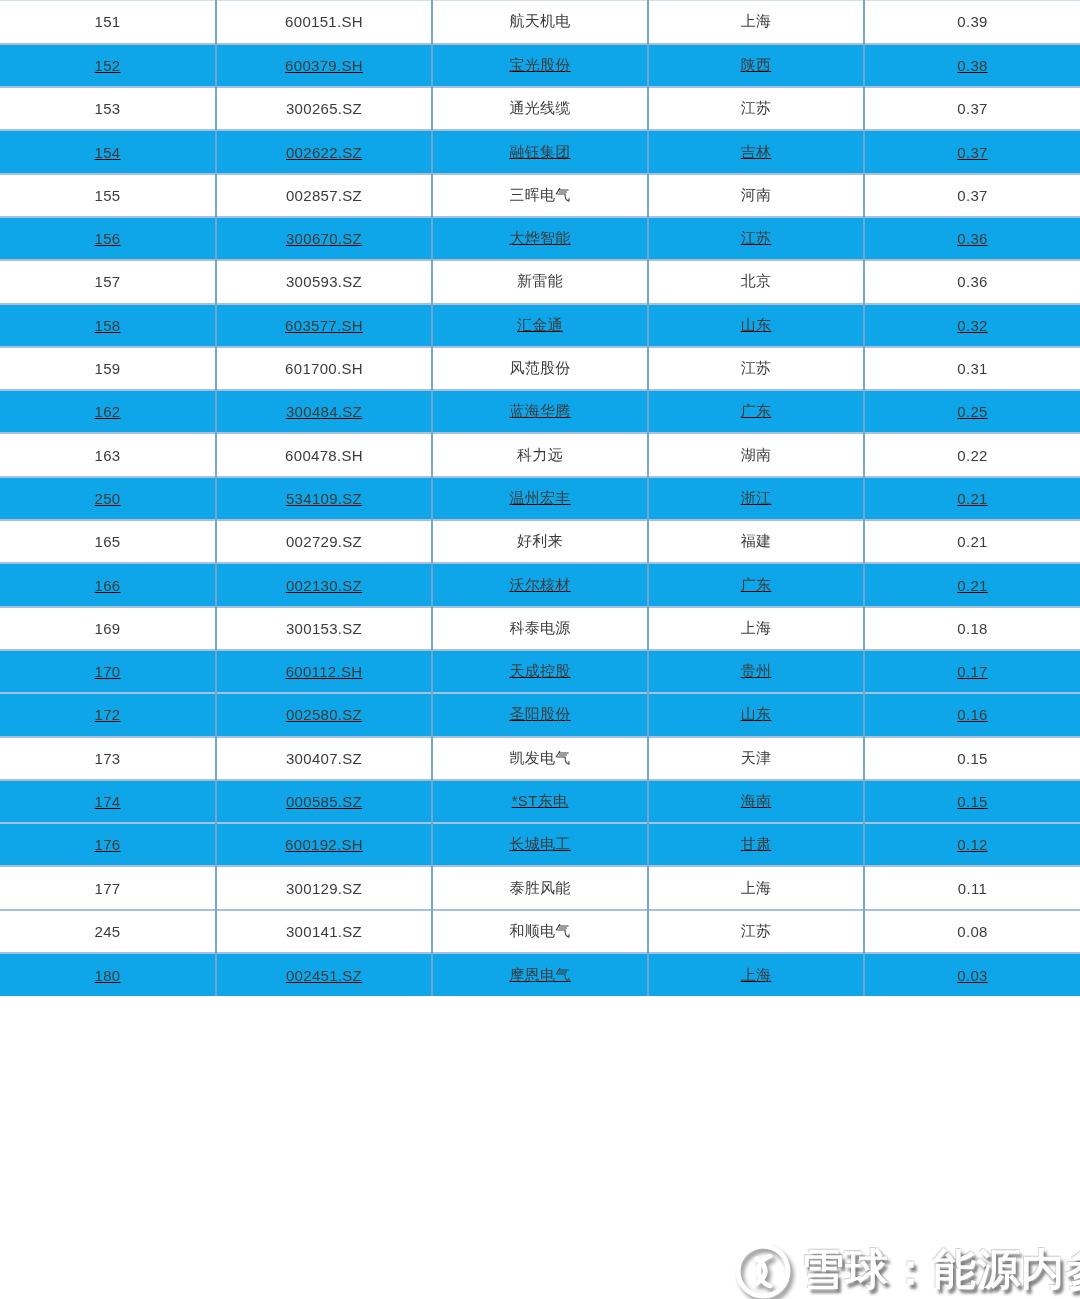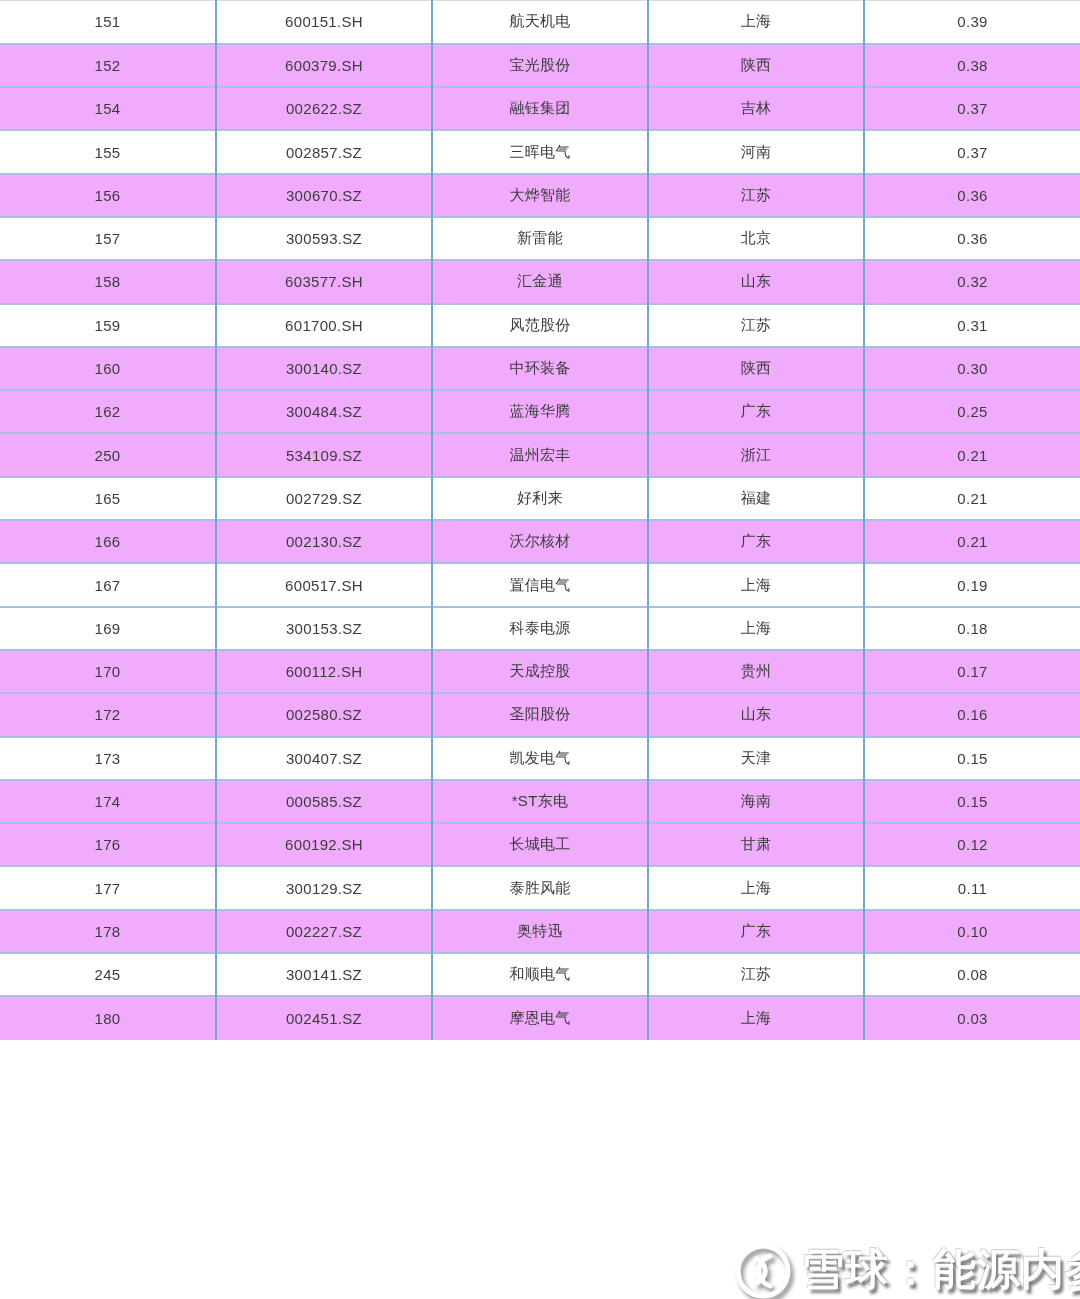--- a/index.html
+++ b/index.html
@@ -24,21 +24,21 @@
     color: #3c3c3c;
     padding: 0;
     border-top: 2px solid #a6c1dd;
     border-left: 2px solid #74a7d0;
     letter-spacing: 0.3px;
     overflow: hidden;
     white-space: nowrap;
   }
   table.stock td:first-child { border-left: none; }
   table.stock tr:first-child td { border-top: 1px solid #d0dce9; }
-  table.stock tr.even { background: #f0abfc; }
+  table.stock tr.even { background: #0ea5e9; text-decoration: underline; }
   table.stock td[data-name="name-cell"] { font-weight: 400; }
 
   .watermark {
     position: absolute;
     left: 733px;
     top: 1240px;
     display: flex;
     align-items: center;
     z-index: 10;
     white-space: nowrap;
@@ -71,20 +71,27 @@
         <td data-name="province-cell">上海</td>
         <td data-name="value-cell">0.39</td>
       </tr>
       <tr data-name="table-row" class="even">
         <td data-name="rank-cell">152</td>
         <td data-name="code-cell">600379.SH</td>
         <td data-name="name-cell">宝光股份</td>
         <td data-name="province-cell">陕西</td>
         <td data-name="value-cell">0.38</td>
       </tr>
+      <tr data-name="table-row">
+        <td data-name="rank-cell">153</td>
+        <td data-name="code-cell">300265.SZ</td>
+        <td data-name="name-cell">通光线缆</td>
+        <td data-name="province-cell">江苏</td>
+        <td data-name="value-cell">0.37</td>
+      </tr>
       <tr data-name="table-row" class="even">
         <td data-name="rank-cell">154</td>
         <td data-name="code-cell">002622.SZ</td>
         <td data-name="name-cell">融钰集团</td>
         <td data-name="province-cell">吉林</td>
         <td data-name="value-cell">0.37</td>
       </tr>
       <tr data-name="table-row">
         <td data-name="rank-cell">155</td>
         <td data-name="code-cell">002857.SZ</td>
@@ -114,33 +121,33 @@
         <td data-name="value-cell">0.32</td>
       </tr>
       <tr data-name="table-row">
         <td data-name="rank-cell">159</td>
         <td data-name="code-cell">601700.SH</td>
         <td data-name="name-cell">风范股份</td>
         <td data-name="province-cell">江苏</td>
         <td data-name="value-cell">0.31</td>
       </tr>
       <tr data-name="table-row" class="even">
-        <td data-name="rank-cell">160</td>
-        <td data-name="code-cell">300140.SZ</td>
-        <td data-name="name-cell">中环装备</td>
-        <td data-name="province-cell">陕西</td>
-        <td data-name="value-cell">0.30</td>
-      </tr>
-      <tr data-name="table-row" class="even">
         <td data-name="rank-cell">162</td>
         <td data-name="code-cell">300484.SZ</td>
         <td data-name="name-cell">蓝海华腾</td>
         <td data-name="province-cell">广东</td>
         <td data-name="value-cell">0.25</td>
       </tr>
+      <tr data-name="table-row">
+        <td data-name="rank-cell">163</td>
+        <td data-name="code-cell">600478.SH</td>
+        <td data-name="name-cell">科力远</td>
+        <td data-name="province-cell">湖南</td>
+        <td data-name="value-cell">0.22</td>
+      </tr>
       <tr data-name="table-row" class="even">
         <td data-name="rank-cell">250</td>
         <td data-name="code-cell">534109.SZ</td>
         <td data-name="name-cell">温州宏丰</td>
         <td data-name="province-cell">浙江</td>
         <td data-name="value-cell">0.21</td>
       </tr>
       <tr data-name="table-row">
         <td data-name="rank-cell">165</td>
         <td data-name="code-cell">002729.SZ</td>
@@ -149,27 +156,20 @@
         <td data-name="value-cell">0.21</td>
       </tr>
       <tr data-name="table-row" class="even">
         <td data-name="rank-cell">166</td>
         <td data-name="code-cell">002130.SZ</td>
         <td data-name="name-cell">沃尔核材</td>
         <td data-name="province-cell">广东</td>
         <td data-name="value-cell">0.21</td>
       </tr>
       <tr data-name="table-row">
-        <td data-name="rank-cell">167</td>
-        <td data-name="code-cell">600517.SH</td>
-        <td data-name="name-cell">置信电气</td>
-        <td data-name="province-cell">上海</td>
-        <td data-name="value-cell">0.19</td>
-      </tr>
-      <tr data-name="table-row">
         <td data-name="rank-cell">169</td>
         <td data-name="code-cell">300153.SZ</td>
         <td data-name="name-cell">科泰电源</td>
         <td data-name="province-cell">上海</td>
         <td data-name="value-cell">0.18</td>
       </tr>
       <tr data-name="table-row" class="even">
         <td data-name="rank-cell">170</td>
         <td data-name="code-cell">600112.SH</td>
         <td data-name="name-cell">天成控股</td>
@@ -203,27 +203,20 @@
         <td data-name="name-cell">长城电工</td>
         <td data-name="province-cell">甘肃</td>
         <td data-name="value-cell">0.12</td>
       </tr>
       <tr data-name="table-row">
         <td data-name="rank-cell">177</td>
         <td data-name="code-cell">300129.SZ</td>
         <td data-name="name-cell">泰胜风能</td>
         <td data-name="province-cell">上海</td>
         <td data-name="value-cell">0.11</td>
-      </tr>
-      <tr data-name="table-row" class="even">
-        <td data-name="rank-cell">178</td>
-        <td data-name="code-cell">002227.SZ</td>
-        <td data-name="name-cell">奥特迅</td>
-        <td data-name="province-cell">广东</td>
-        <td data-name="value-cell">0.10</td>
       </tr>
       <tr data-name="table-row">
         <td data-name="rank-cell">245</td>
         <td data-name="code-cell">300141.SZ</td>
         <td data-name="name-cell">和顺电气</td>
         <td data-name="province-cell">江苏</td>
         <td data-name="value-cell">0.08</td>
       </tr>
       <tr data-name="table-row" class="even">
         <td data-name="rank-cell">180</td>

